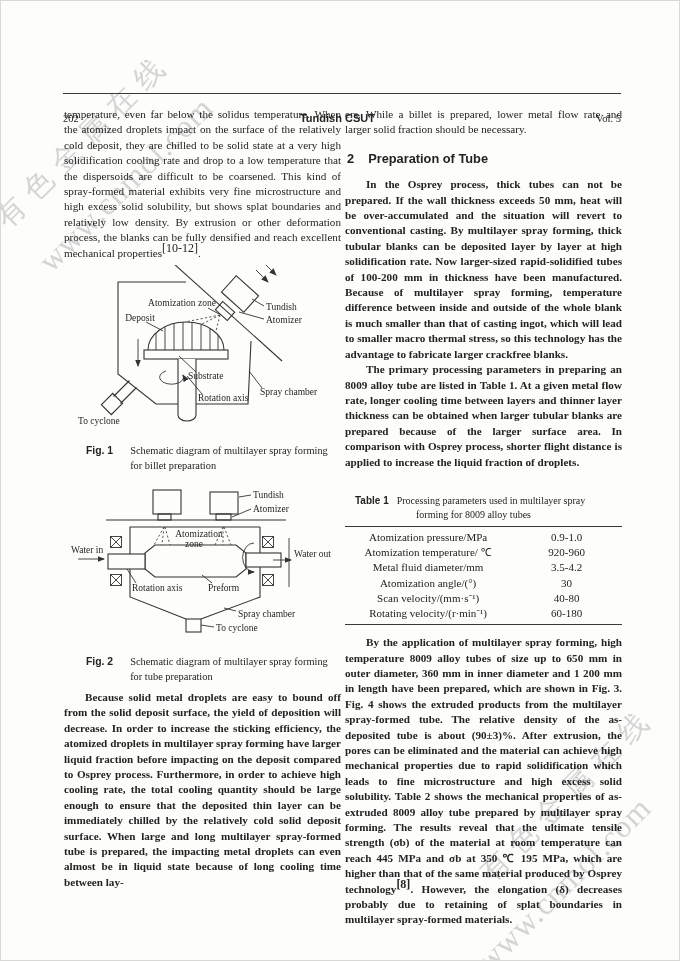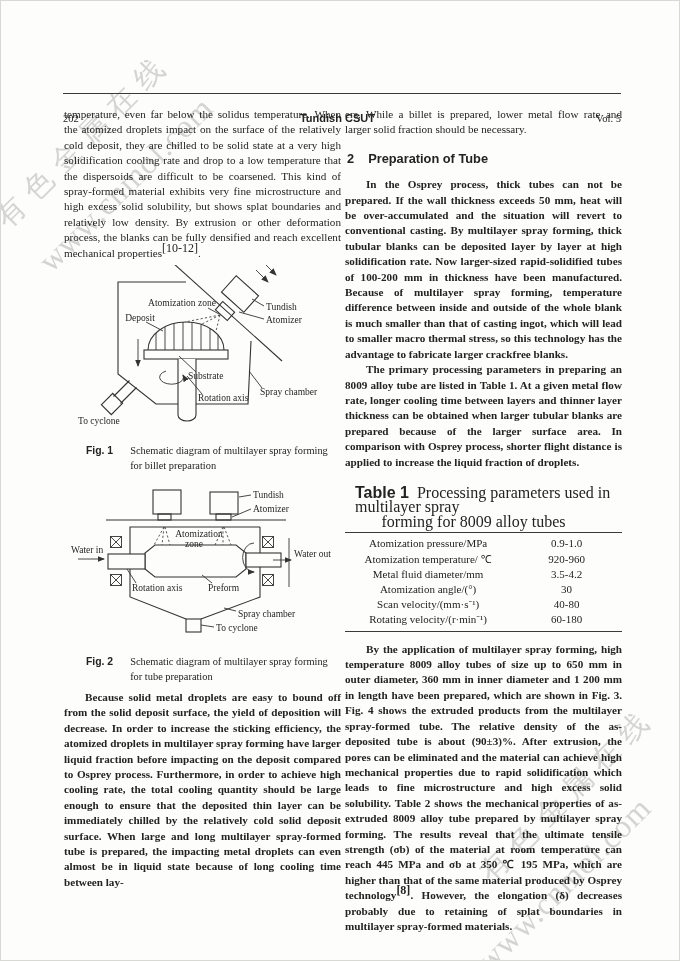--- a/index.html
+++ b/index.html
@@ -42,21 +42,21 @@
   svg text{font-family:"Liberation Serif", serif; font-size:9.5px; fill:#262626;}
   svg .ln{stroke:#333; stroke-width:1.1; fill:none;}
   svg .thin{stroke:#333; stroke-width:0.9; fill:none;}
   svg .dash{stroke:#444; stroke-width:0.9; fill:none; stroke-dasharray:2.2,2.2;}
   svg .wfill{fill:#fdfdfb;}
   
   .sechead{font-family:"Liberation Sans", sans-serif; font-size:12.8px; font-weight:600;
            margin:13px 0 11px 2px; text-align:left;}
   .sechead .num{margin-right:14px;}
   
-  .tablecap{font-size:16px; line-height:14.5px; text-align:left; margin:16px 0 3px 10px;}
+  .tablecap{font-size:10px; line-height:14.5px; text-align:left; margin:24px 0 3px 10px;}
   .tablecap .tl{font-family:"Liberation Sans", sans-serif; font-weight:700; margin-right:8px;}
   .tablecap .cap2{text-align:center; padding-right:30px;}
   .ptable{border-top:1.4px solid #3a3a3a; border-bottom:1.4px solid #3a3a3a;
           font-size:11px; padding:3px 0;}
   .trow{display:grid; grid-template-columns:60% 40%; line-height:15.2px;}
   .trow .c{text-align:center;}
 </style>
 </head>
 <body>
 

